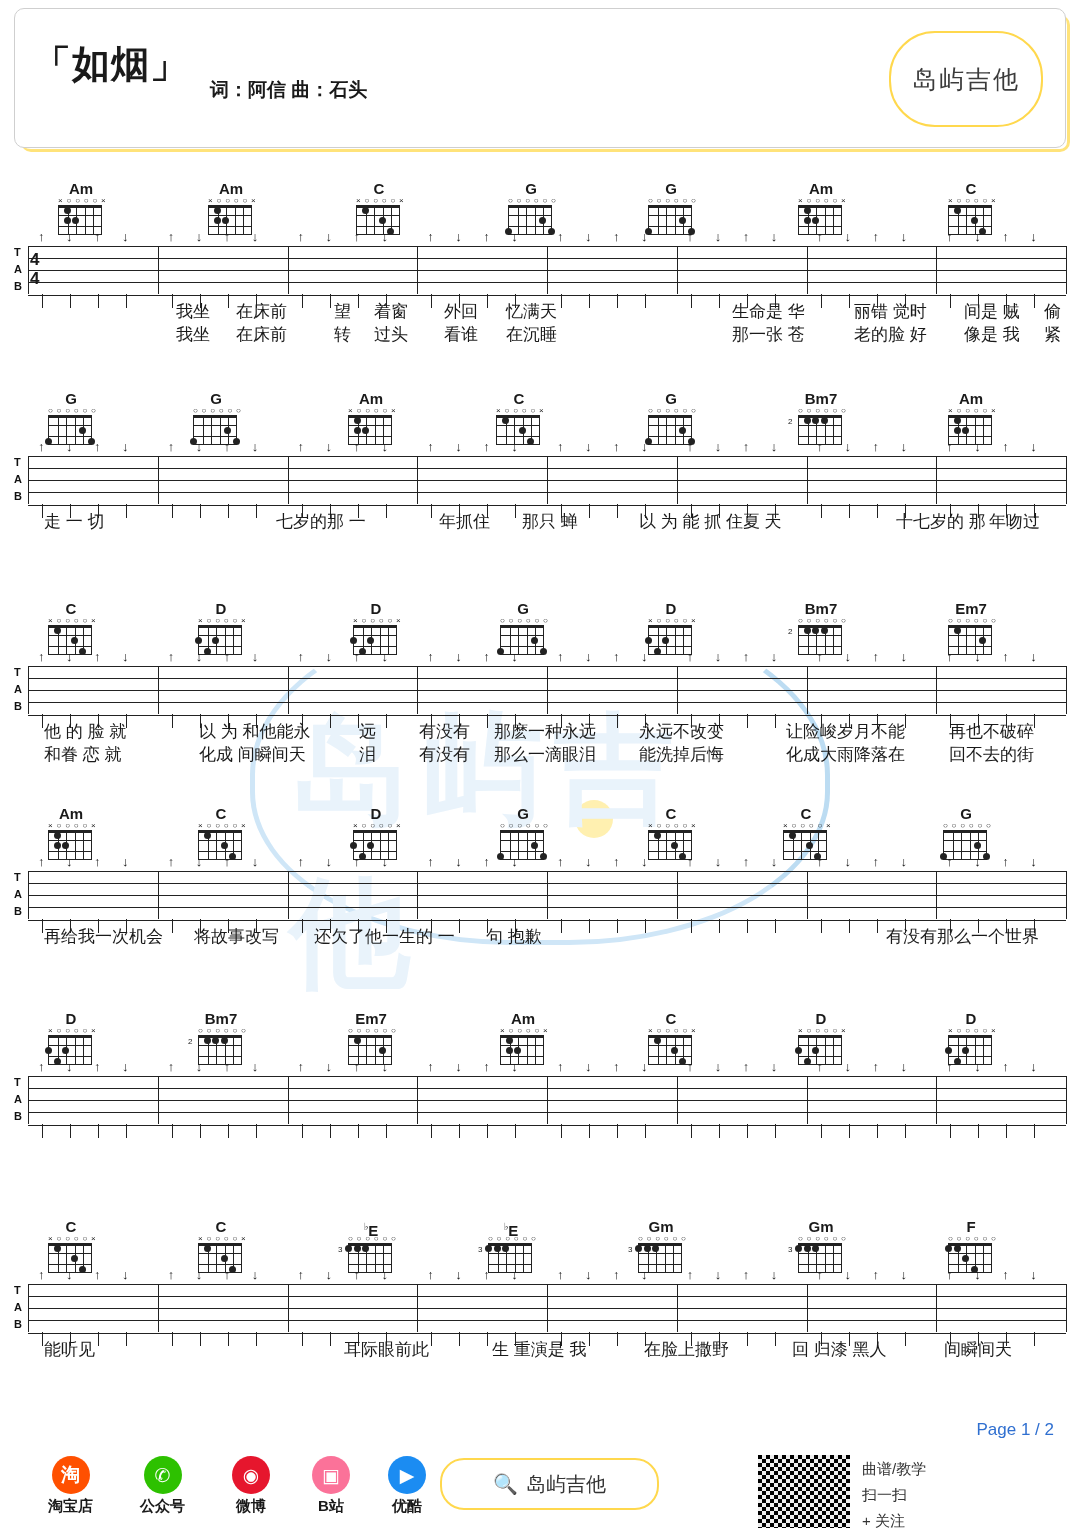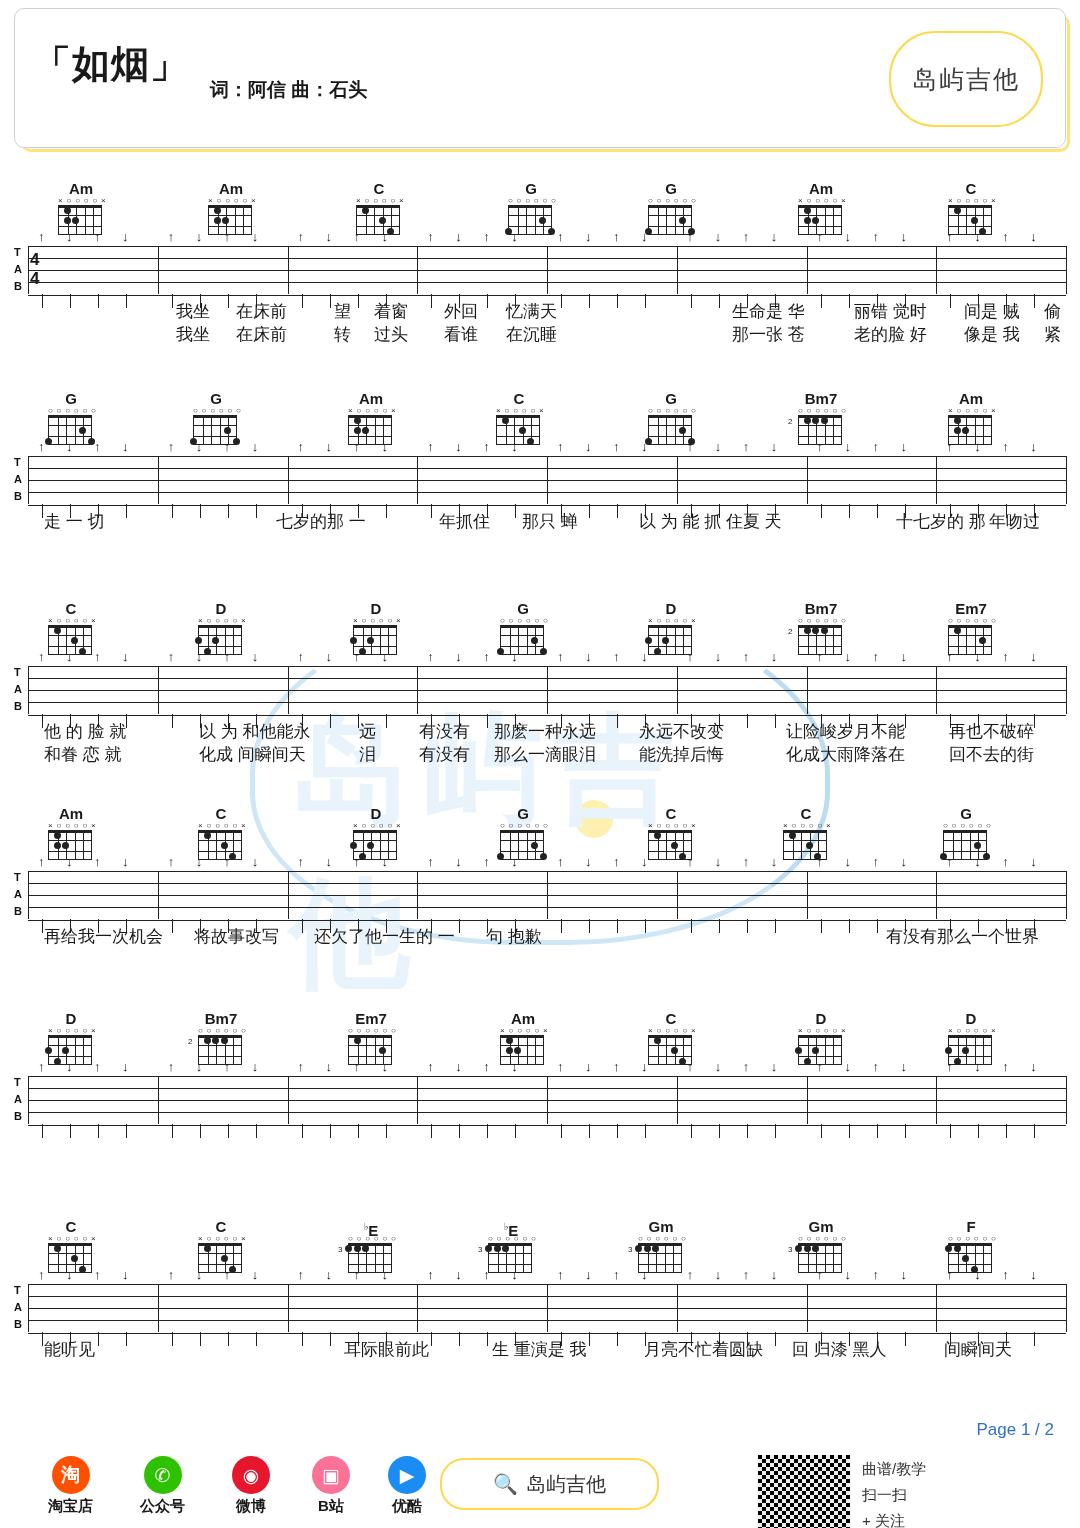--- a/index.html
+++ b/index.html
@@ -1471,21 +1471,21 @@
         <div class="stem" style="left: 992.25px;"></div>
         <div class="arrowup" style="left: 988.25px; top: -10px;">↑</div>
         <div class="stem" style="left: 1020.25px;"></div>
         <div class="arrowdn" style="left: 1016.25px; top: -10px;">↓</div>
       </div>
       <div class="lyrics">
         <div class="lyricline">
           <span style="left: 30px;">能听见</span>
           <span style="left: 330px;">耳际眼前此</span>
           <span style="left: 478px;">生 重演是 我</span>
-          <span style="left: 630px;">月亮不忙着圆缺</span>
+          <span style="left: 630px;">在脸上撒野</span>
           <span style="left: 778px;">回 归漆 黑人</span>
           <span style="left: 930px;">间瞬间天</span>
         </div>
       </div>
     </div>
   </div>
 
 <div class="pageno">Page 1 / 2</div>
 
 <div class="footer">

